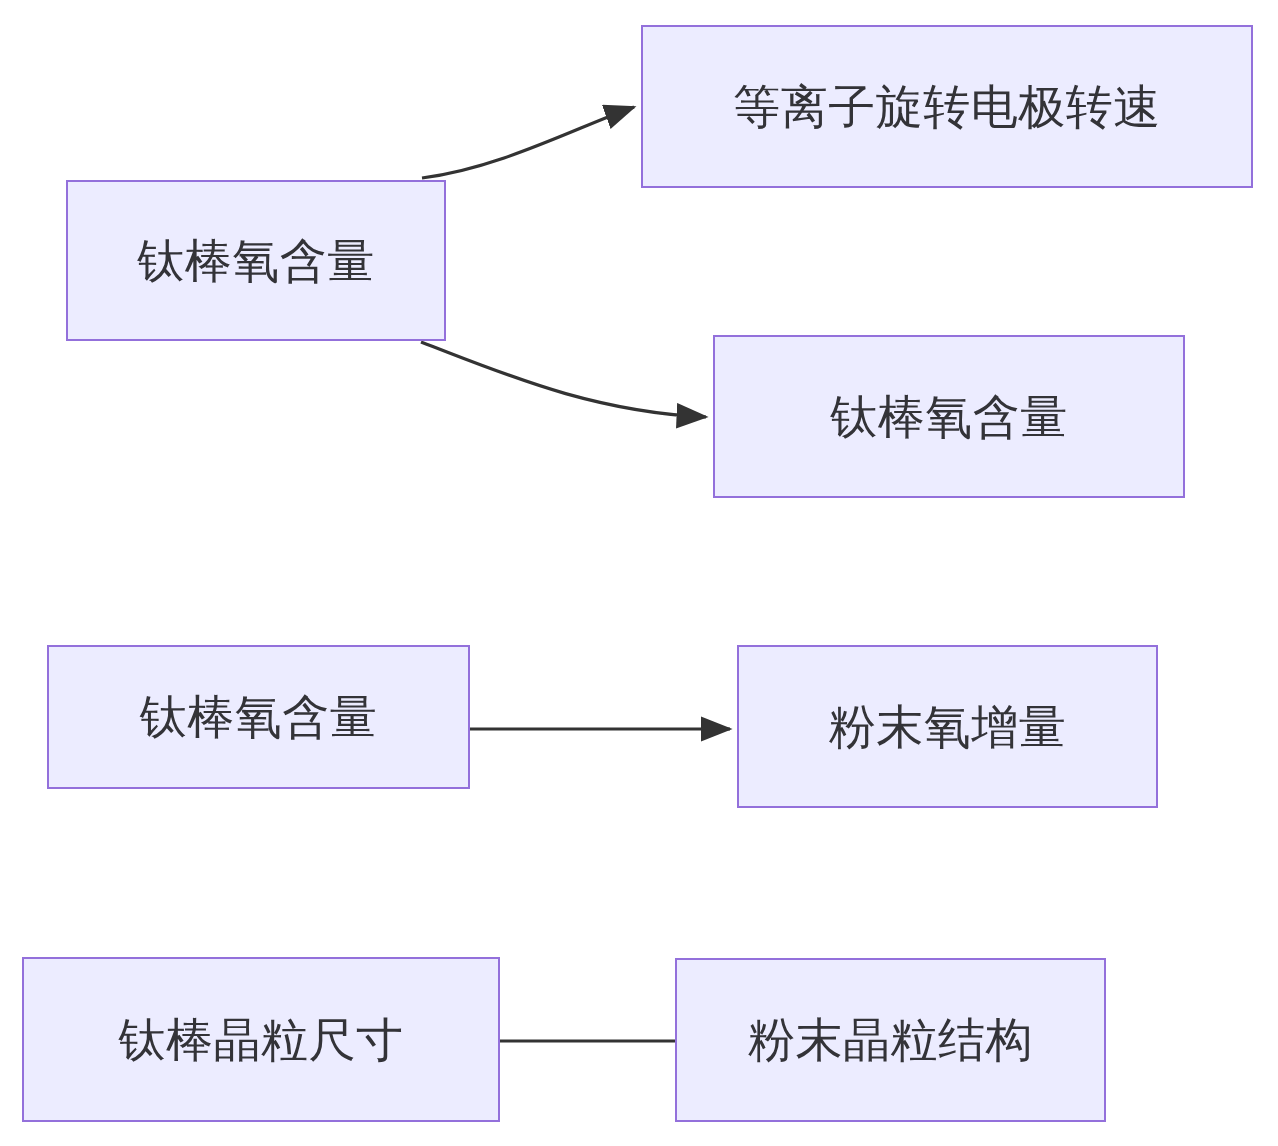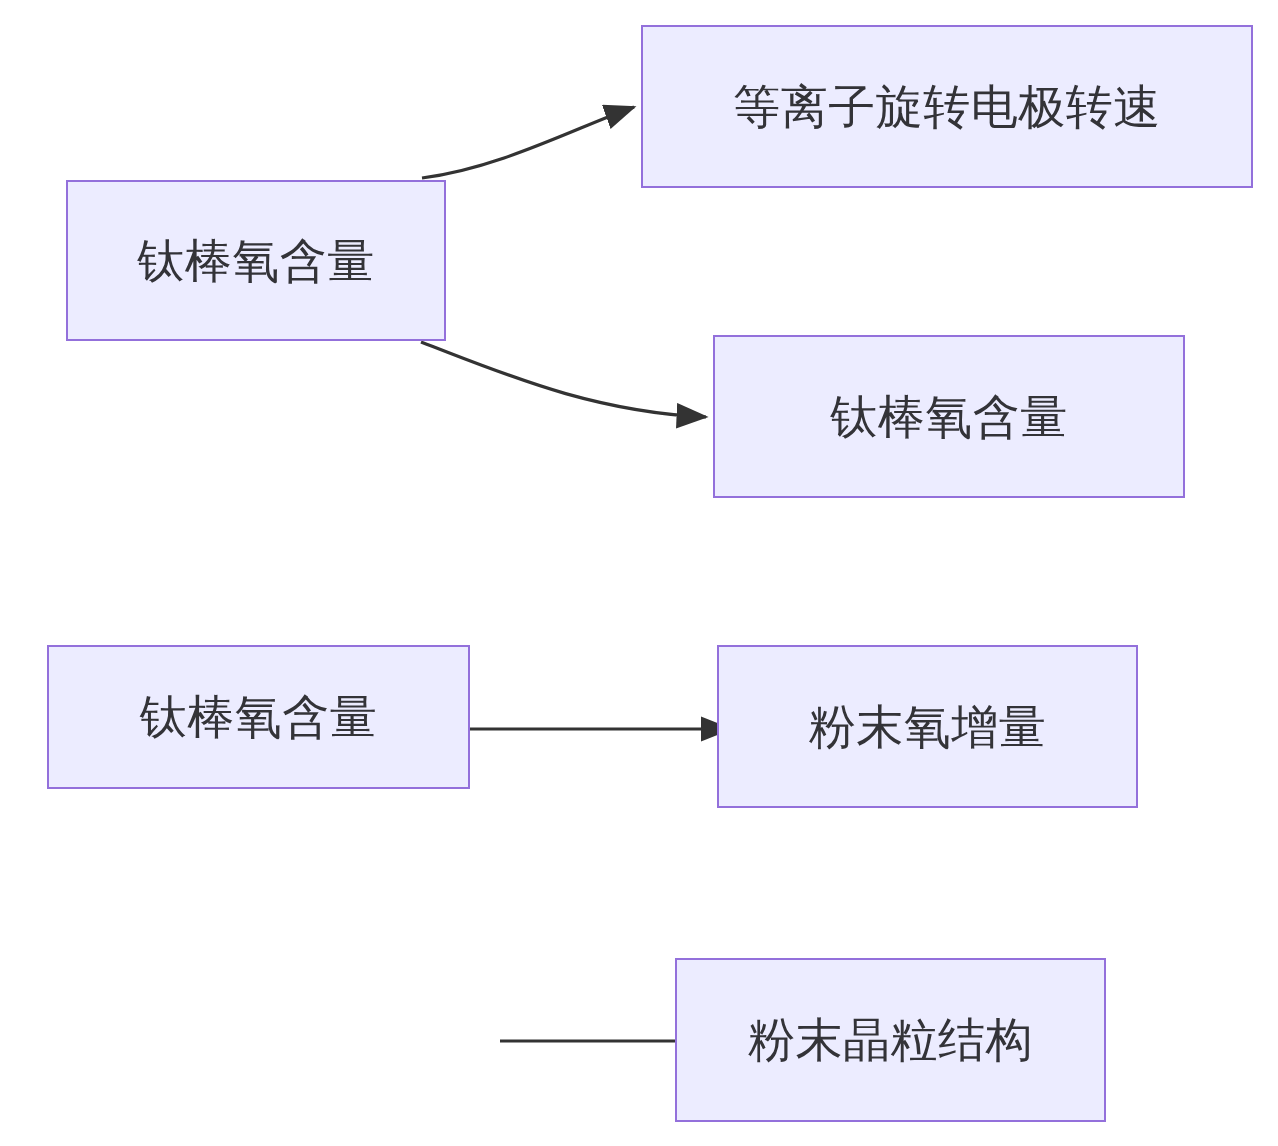--- a/index.html
+++ b/index.html
@@ -45,21 +45,21 @@
     letter-spacing: 0.5px;
     white-space: nowrap;
     text-align: center;
     font-weight: 400;
   }
   
   #node-ti-rod-diameter      { left: 66px;  top: 180px;  width: 380px; height: 161px; }
   #node-plasma-speed         { left: 641px; top: 25px;   width: 612px; height: 163px; }
   #node-electrode-melt-rate  { left: 713px; top: 335px;  width: 472px; height: 163px; }
   #node-ti-rod-oxygen        { left: 47px;  top: 645px;  width: 423px; height: 144px; }
-  #node-powder-oxygen-gain   { left: 717px; top: 645px;  width: 421px; height: 163px; }
+  #node-powder-oxygen-gain   { left: 737px; top: 645px;  width: 421px; height: 163px; }
   #node-ti-rod-grain-size    { left: 22px;  top: 957px;  width: 478px; height: 165px; }
   #node-powder-grain-struct  { left: 675px; top: 958px;  width: 431px; height: 164px; justify-content: center; }
 </style>
 </head>
 <body>
 
 <div id="diagram-canvas">
 
   <svg id="edge-layer" viewBox="0 0 1278 1146" width="1278" height="1146" xmlns="http://www.w3.org/2000/svg">
     <defs>
@@ -90,18 +90,21 @@
   </div>
 
   <div class="node" id="node-ti-rod-oxygen">
     <span class="node-label">钛棒氧含量</span>
   </div>
 
   <div class="node" id="node-powder-oxygen-gain">
     <span class="node-label">粉末氧增量</span>
   </div>
 
+  <div class="node" id="node-ti-rod-grain-size">
+    <span class="node-label">钛棒晶粒尺寸</span>
+  </div>
 
   <div class="node" id="node-powder-grain-struct">
     <span class="node-label">粉末晶粒结构</span>
   </div>
 
 </div>
 
 </body></html>

